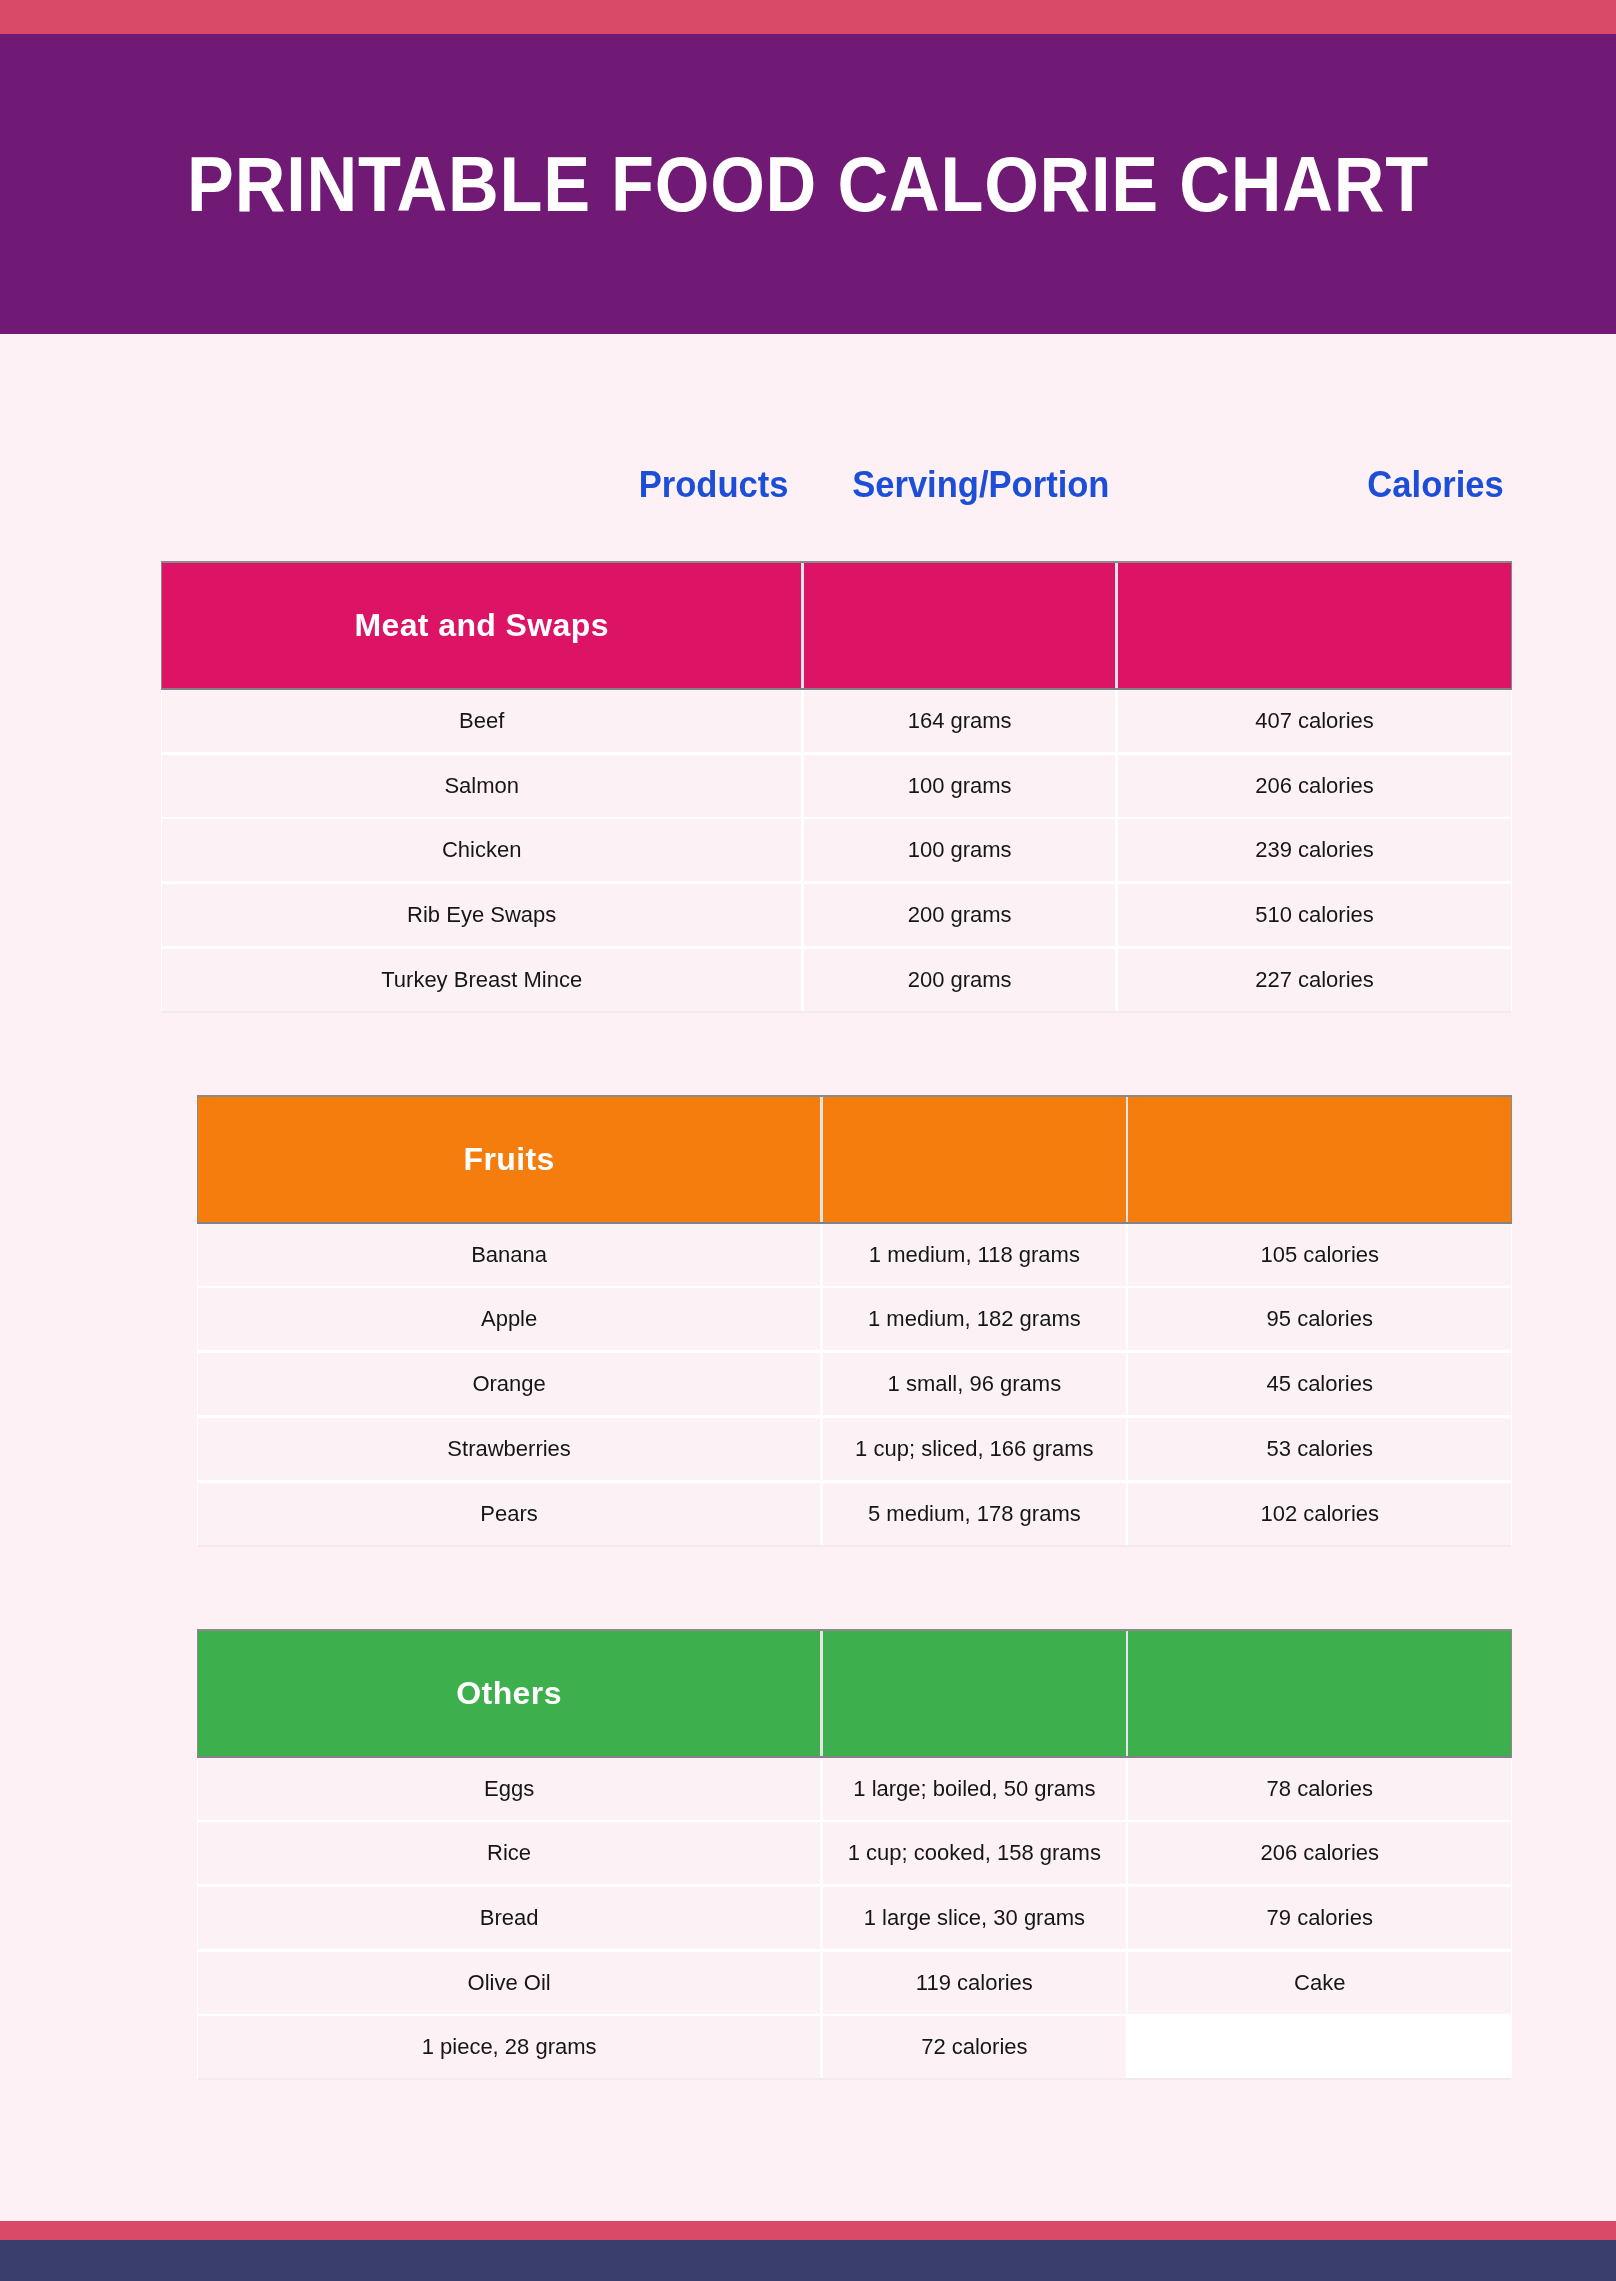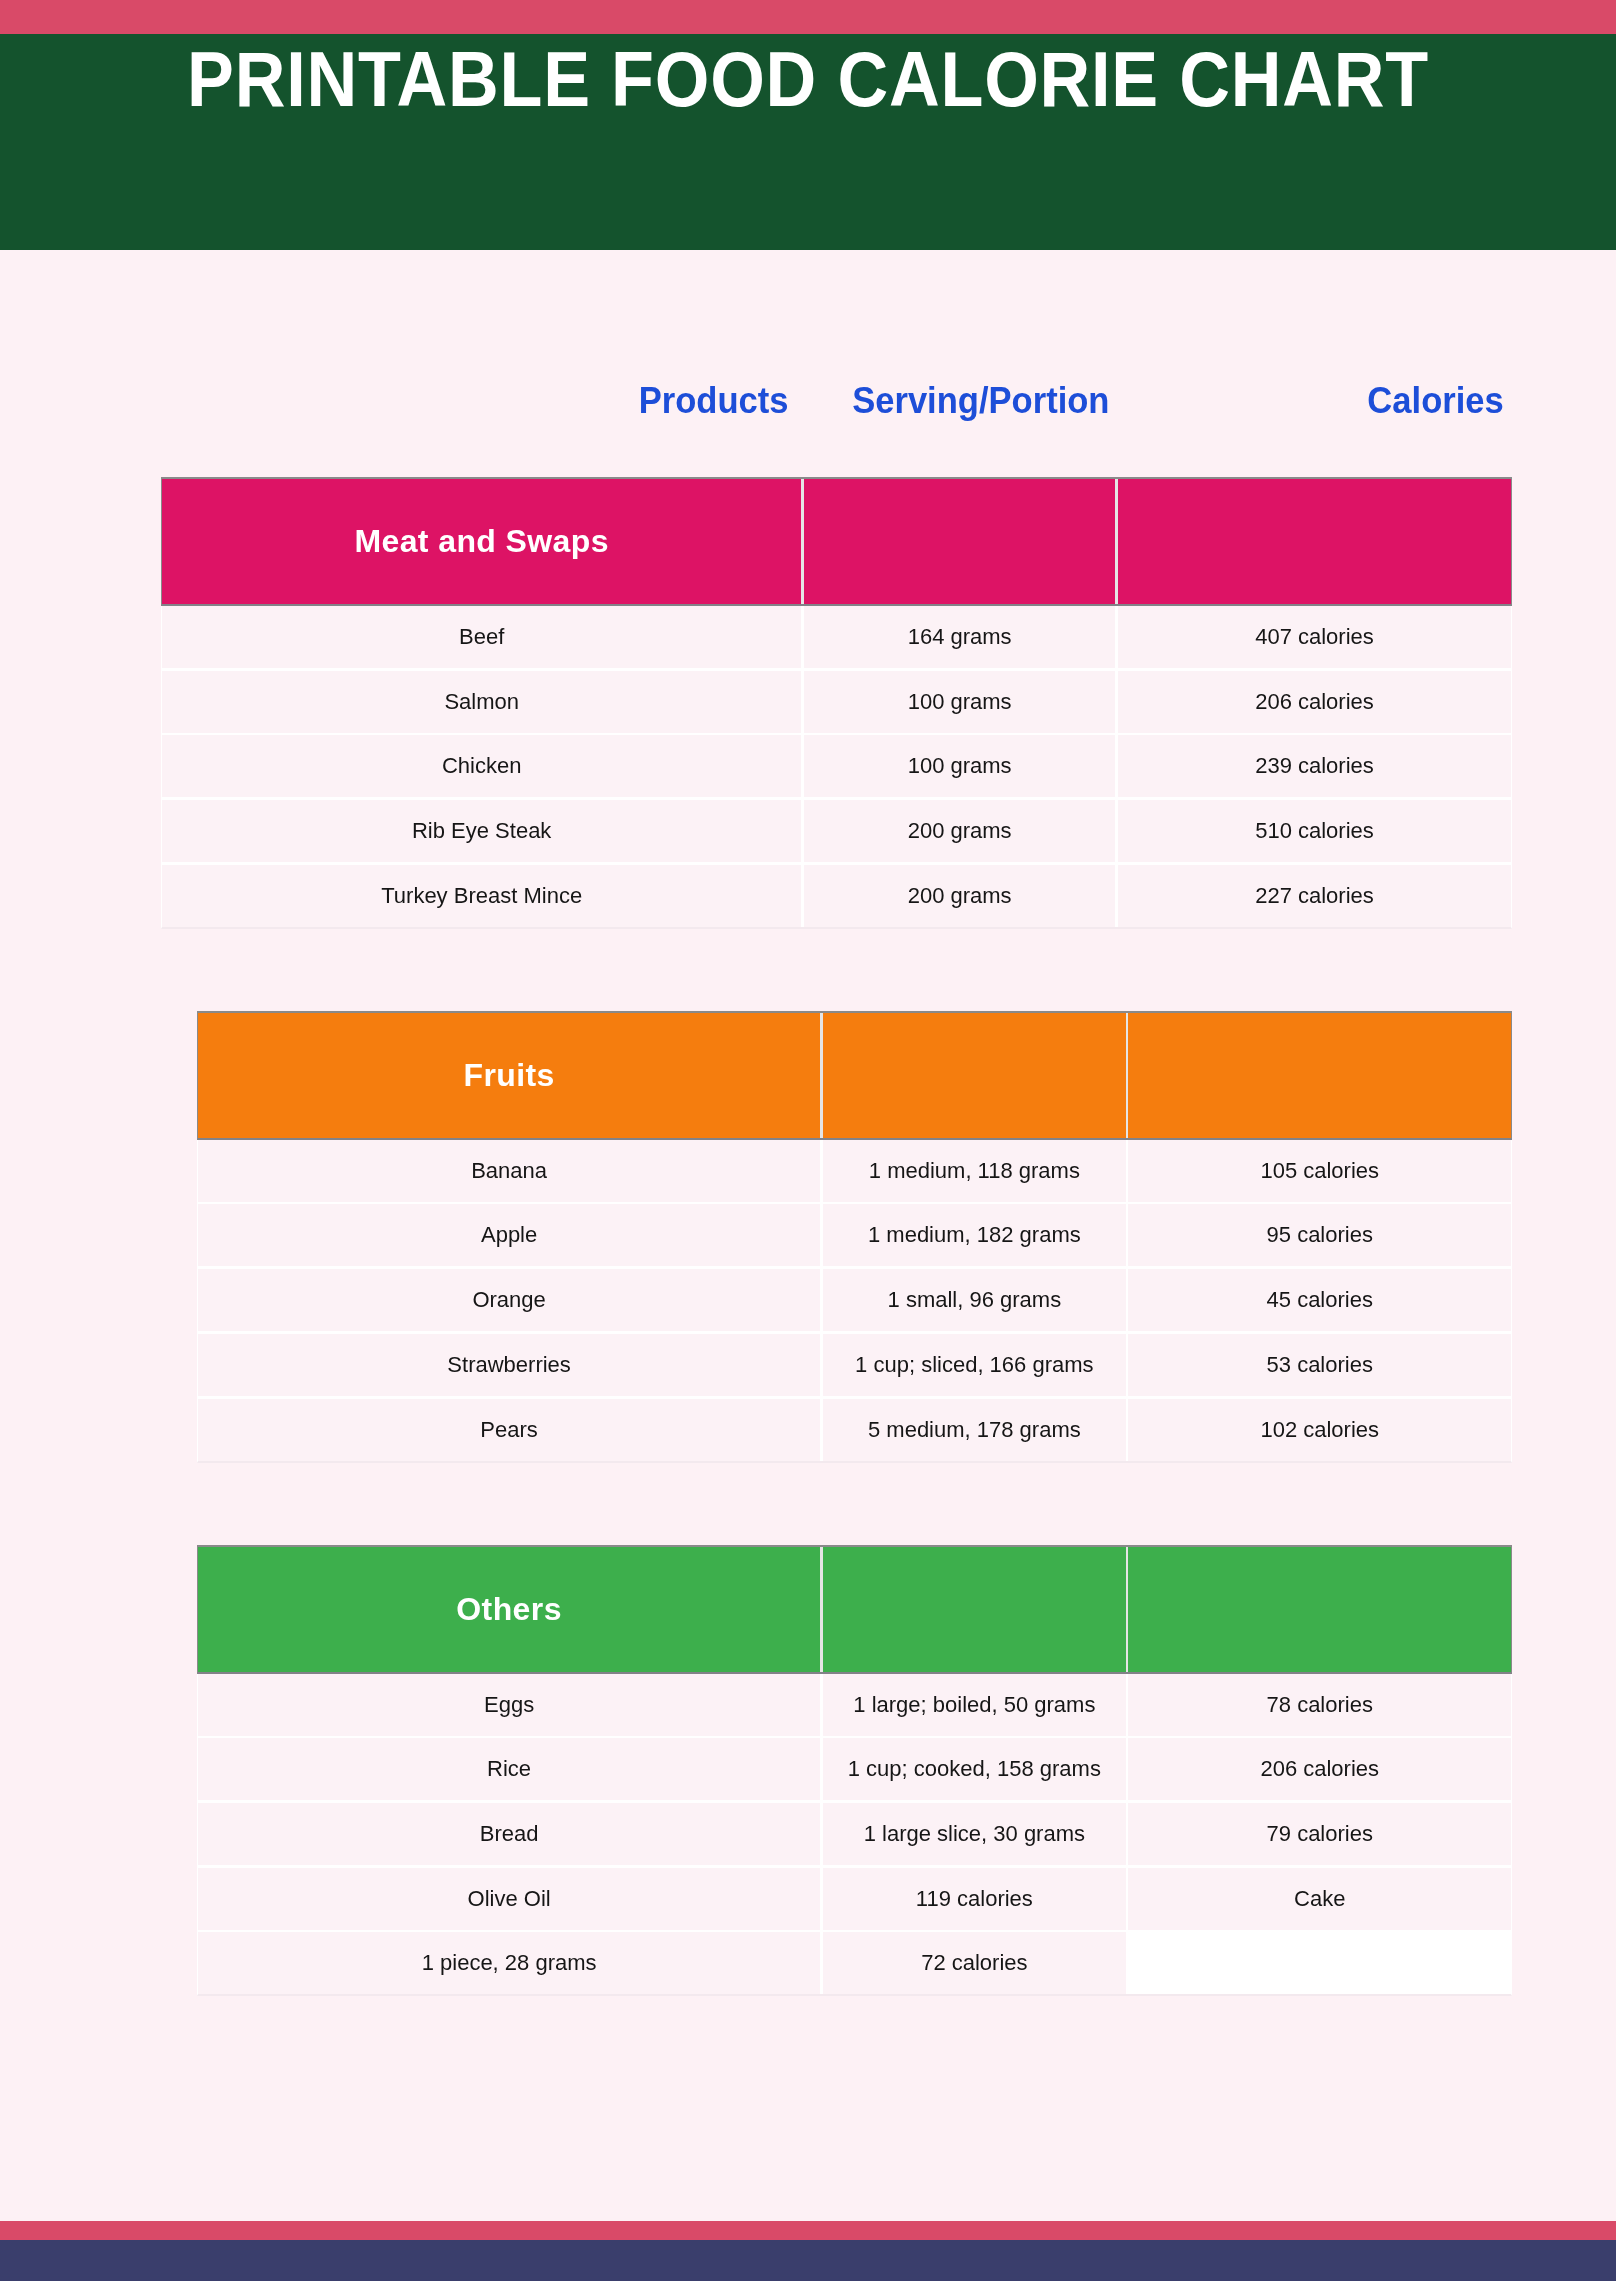--- a/index.html
+++ b/index.html
@@ -5,22 +5,22 @@
   html, body { margin: 0; padding: 0; }
   body {
     width: 1616px; height: 2281px;
     background: #fdf1f5;
     font-family: "Liberation Sans", sans-serif;
     position: relative;
     overflow: hidden;
   }
   .top-strip { height: 34px; background: #d94a68; }
   .banner {
-    height: 216px; background: #14532d;
-    display: flex; align-items: flex-start; justify-content: center;
+    height: 300px; background: #701a75;
+    display: flex; align-items: center; justify-content: center;
   }
   .banner h1 {
     color: #ffffff; font-size: 78px; font-weight: bold;
     margin: 0; white-space: nowrap; letter-spacing: 0.9px;
     transform: scaleX(0.9); transform-origin: center;
   }
   .content { margin-left: 161px; width: 1351px; }
   .col-headers {
     display: grid; grid-template-columns: 719fr 350fr 442fr; gap: 2.7px;
     margin-top: 130px;
@@ -78,21 +78,21 @@
     <div class="rows">
           <div class="row-cell">Beef</div>
           <div class="row-cell">164 grams</div>
           <div class="row-cell">407 calories</div>
           <div class="row-cell">Salmon</div>
           <div class="row-cell">100 grams</div>
           <div class="row-cell">206 calories</div>
           <div class="row-cell">Chicken</div>
           <div class="row-cell">100 grams</div>
           <div class="row-cell">239 calories</div>
-          <div class="row-cell">Rib Eye Steak</div>
+          <div class="row-cell">Rib Eye Swaps</div>
           <div class="row-cell">200 grams</div>
           <div class="row-cell">510 calories</div>
           <div class="row-cell">Turkey Breast Mince</div>
           <div class="row-cell">200 grams</div>
           <div class="row-cell">227 calories</div>
         </div>
   </section>
 
   <section class="food-table">
     <div class="band">

